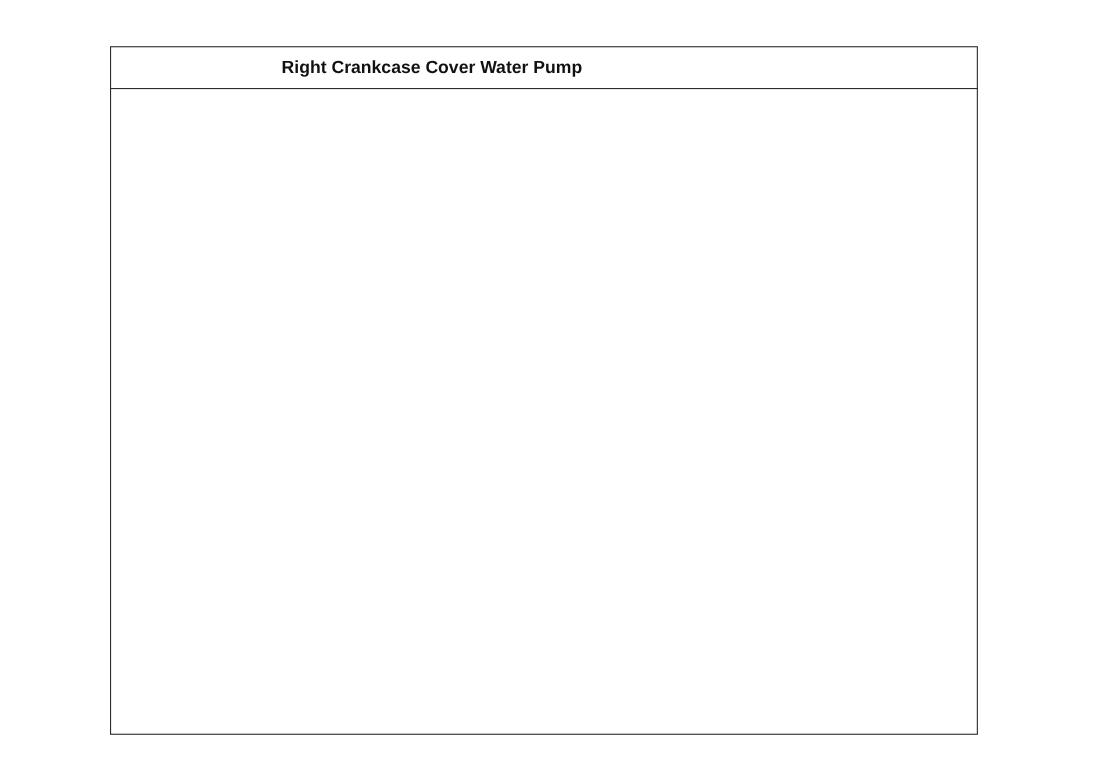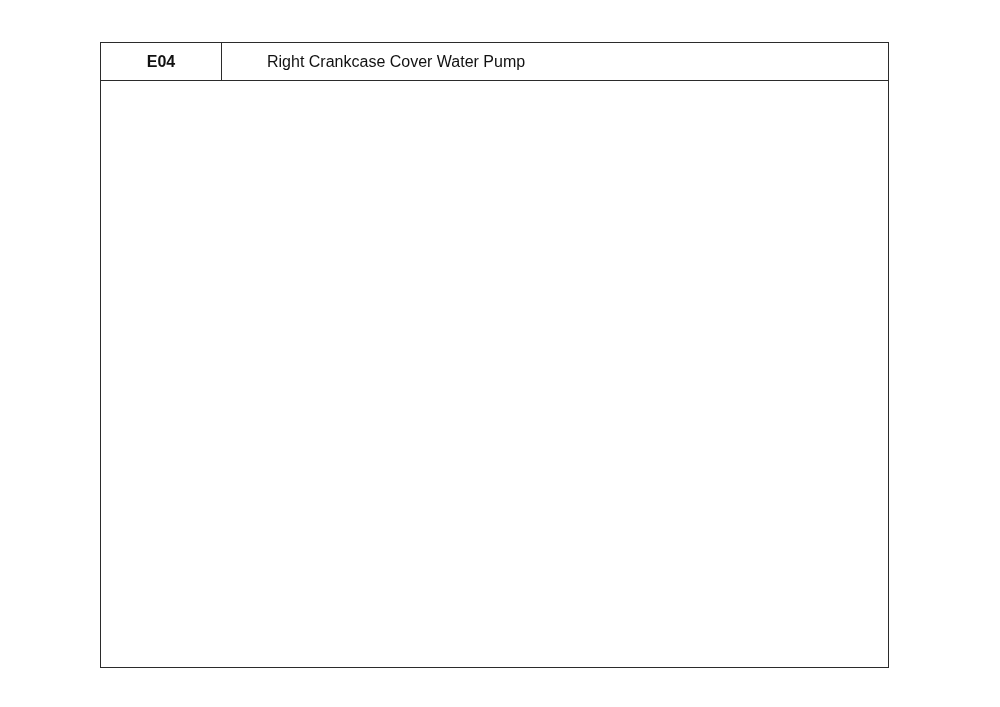--- a/index.html
+++ b/index.html
@@ -5,22 +5,22 @@
   html,body{margin:0;padding:0;background:#fff;}
   .page{position:relative;width:1000px;height:707px;background:#fff;overflow:hidden;
         font-family:"Liberation Sans",sans-serif;color:#111;}
   .frame{position:absolute;left:100px;top:42px;width:789px;height:626px;
          border:1.5px solid #2b2b2b;box-sizing:border-box;background:#fff;}
   .header-rule{position:absolute;left:100px;top:80px;width:789px;height:0;
          border-top:1.5px solid #2b2b2b;}
   .code-box{position:absolute;left:100px;top:42px;width:122px;height:39px;
          border:1.5px solid #2b2b2b;box-sizing:border-box;display:flex;align-items:center;
          justify-content:center;font-weight:bold;font-size:16px;}
-  .doc-title{position:absolute;left:267px;top:42px;height:39px;display:flex;
-         align-items:center;font-weight:normal;font-size:16px;}
+  .doc-title{position:absolute;left:256px;top:42px;height:39px;display:flex;
+         align-items:center;font-weight:bold;font-size:16px;}
   .footer{position:absolute;left:100px;top:673px;width:789px;text-align:center;
          font-size:13px;font-weight:bold;}
   .diagram-svg{position:absolute;left:0;top:0;}
   .watermark{position:absolute;left:0;top:0;width:1000px;height:707px;
          pointer-events:none;opacity:.45;}
   .wm-text{position:absolute;left:352px;top:404px;font-size:52px;font-weight:bold;
          letter-spacing:14px;color:#bfbfbf;transform:rotate(-14deg);
          transform-origin:left center;white-space:nowrap;}
   #labels-layer{position:absolute;left:0;top:0;width:1000px;height:707px;}
   .plabel{position:absolute;font-size:11px;font-weight:bold;line-height:13px;
@@ -472,16 +472,15 @@
       <div class="plabel" style="left: 770px; top: 507px;">19231</div>
       <div class="plabel" style="left: 816px; top: 527px;">94520</div>
       <div class="plabel" style="left: 504px; top: 533px;">15426</div>
       <div class="plabel" style="left: 761px; top: 549px;">96100</div>
       <div class="plabel" style="left: 472px; top: 559px;">91302-0A01</div>
       <div class="plabel" style="left: 509px; top: 584px;">12361</div>
     </div>
 
   <div class="frame"></div>
   <div class="header-rule"></div>
-  <div class="code-box">E04</div>
   <div class="doc-title">Right Crankcase Cover Water Pump</div>
 
 </div>
 
 </body></html>

